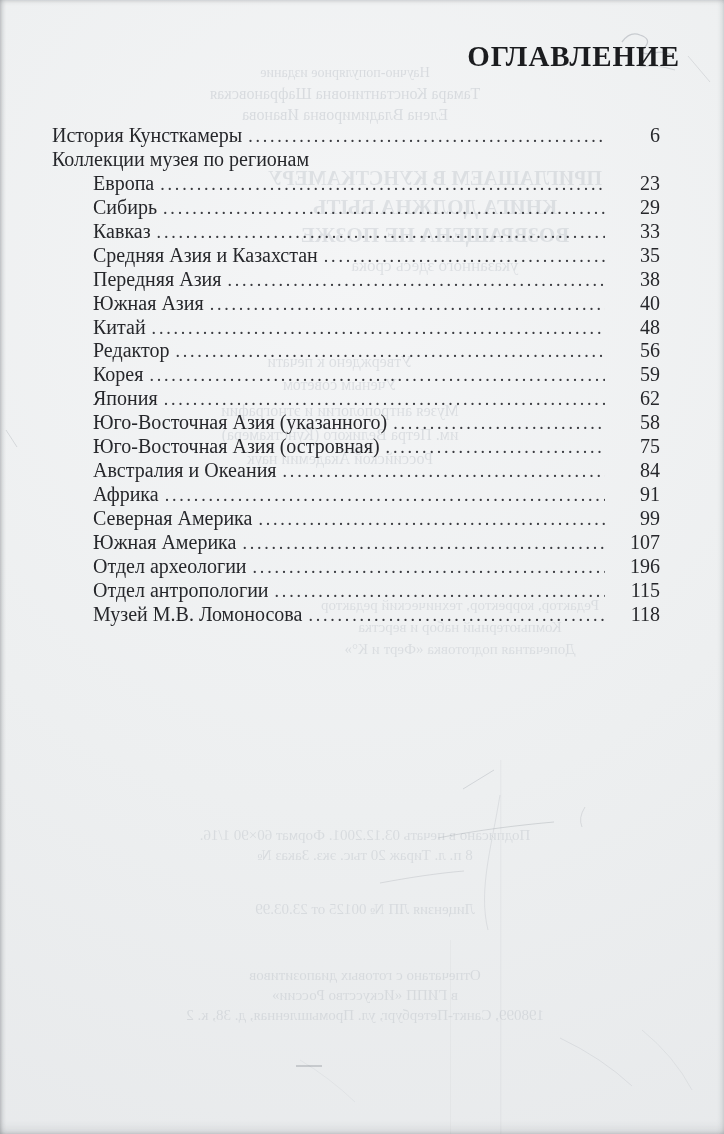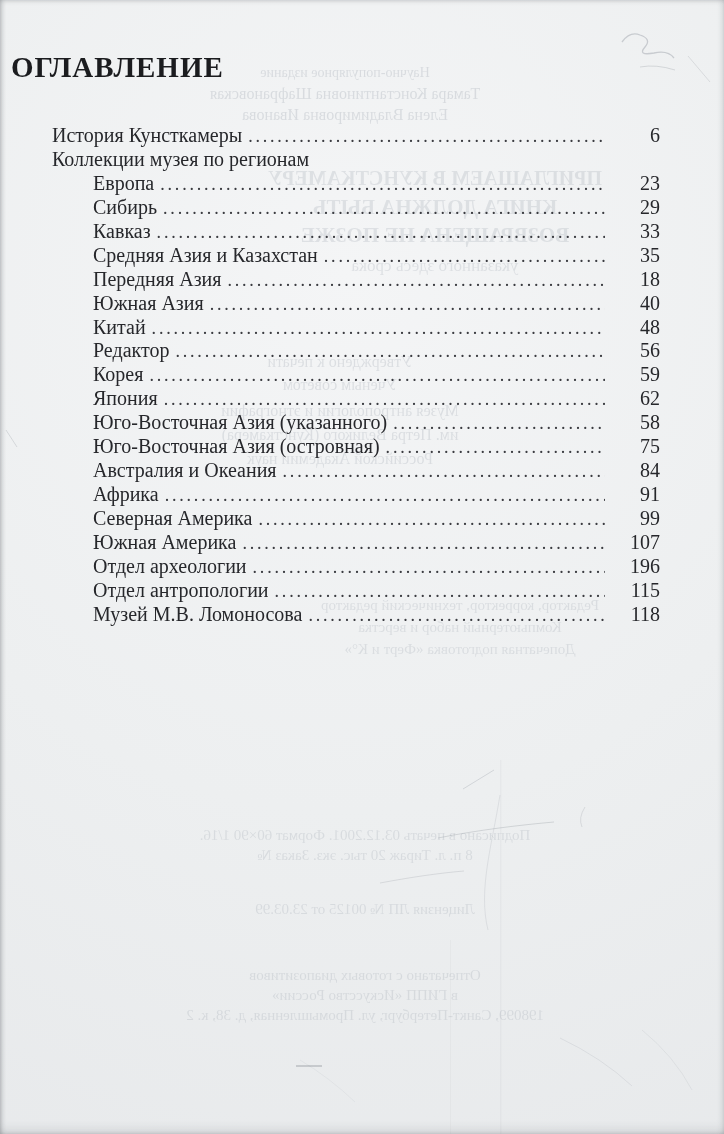--- a/index.html
+++ b/index.html
@@ -11,21 +11,21 @@
     background:
       radial-gradient(140% 95% at 48% 24%, #f4f5f6 0%, #edeff0 50%, #e6e8ea 100%);
     box-shadow:
       inset 3px 0 5px -2px rgba(55,58,66,.30),
       inset 0 3px 6px -3px rgba(55,58,66,.18),
       inset -4px 0 9px -6px rgba(55,58,66,.28),
       inset 0 -7px 14px -8px rgba(55,58,66,.30);
   }
   .title{
     position:absolute;top:40px;left:0;width:680px;
-    margin:11px;text-align:left;
+    margin:0;text-align:right;
     font-size:29px;font-weight:bold;letter-spacing:1px;
     color:#1b1c1f;
   }
   .toc{position:absolute;top:124px;left:52px;width:608px;}
   .row{
     display:flex;align-items:baseline;
     height:23.95px;line-height:23.95px;
     font-size:20px;color:#26272b;white-space:nowrap;
   }
   .row.indent .label{padding-left:41px;text-align:center;}
@@ -139,21 +139,21 @@
         <span class="pagenum">33</span>
       </div>
       <div class="row indent">
         <span class="label">Средняя Азия и Казахстан</span>
         <span class="leader"></span>
         <span class="pagenum">35</span>
       </div>
       <div class="row indent">
         <span class="label">Передняя Азия</span>
         <span class="leader"></span>
-        <span class="pagenum">18</span>
+        <span class="pagenum">38</span>
       </div>
       <div class="row indent">
         <span class="label">Южная Азия</span>
         <span class="leader"></span>
         <span class="pagenum">40</span>
       </div>
       <div class="row indent">
         <span class="label">Китай</span>
         <span class="leader"></span>
         <span class="pagenum">48</span>

